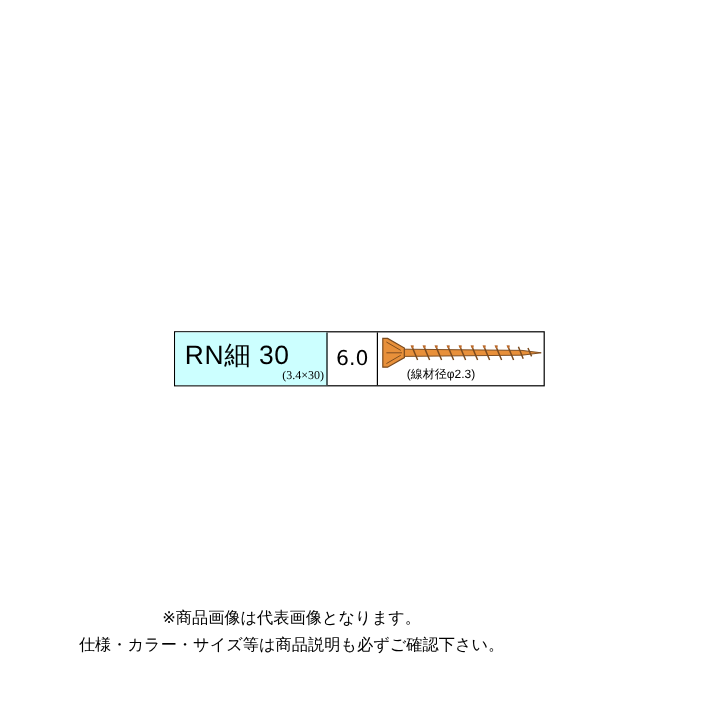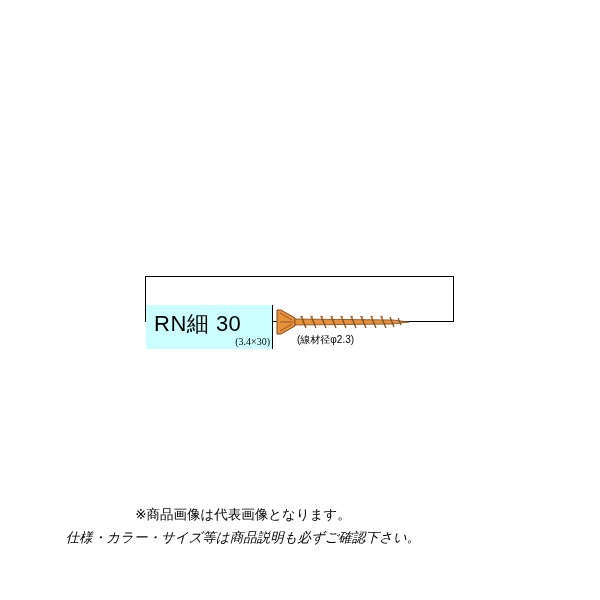--- a/index.html
+++ b/index.html
@@ -6,21 +6,21 @@
     body {
       width: 600px; height: 600px; background: #ffffff; position: relative; overflow: hidden;
       font-family: "DejaVu Sans", "Liberation Sans", sans-serif;
       color: #000;
     }
     .spec-table {
       position: absolute; left: 145px; top: 276px; width: 309px; height: 46px;
       border: 1px solid #000; box-sizing: border-box; display: flex;
       background: #fff;
     }
-    .cell { box-sizing: border-box; height: 100%; position: relative; margin-top: 28px; }
+    .cell { box-sizing: border-box; height: 100%; position: relative; }
     .cell-name { width: 127px; background: #ccffff; border-right: 1px solid #000; }
     .cell-value { width: 42px; border-right: 1px solid #000; display: flex; align-items: center; justify-content: center; font-size: 17px; }
     .cell-image { flex: 1; }
     .name-main {
       position: absolute; left: 8px; top: 4px; font-size: 22px; letter-spacing: 0.5px;
       font-family: "Liberation Sans", sans-serif;
     }
     .name-sub {
       position: absolute; right: 2px; bottom: 2px; font-size: 10px;
       font-family: Liberation Serif, serif;
@@ -28,29 +28,32 @@
     .screw-svg { position: absolute; left: 2px; top: 3px; }
     .wire-label {
       position: absolute; left: 24px; bottom: 2px; font-size: 10px;
       font-family: Liberation Sans, sans-serif;
     }
     .notice {
       position: absolute; left: 0; width: 486px; text-align: center; font-size: 13.5px;
       font-family: "DejaVu Sans", sans-serif;
     }
     .notice-1 { top: 506px; }
-    .notice-2 { top: 529px; font-style: italic; }
+    .notice-2 { top: 529px; }
   </style>
 </head>
 <body>
 
 <div class="spec-table">
   <div class="cell cell-name">
     <span class="name-main">RN細 30</span>
     <span class="name-sub">(3.4×30)</span>
+  </div>
+  <div class="cell cell-value">
+    <span>6.0</span>
   </div>
   <div class="cell cell-image">
     <svg class="screw-svg" width="136" height="30" viewBox="0 0 136 30">
 
       <polygon points="2,2 6,2 20,10 20,18 6,26 2,26" fill="#e8903a" stroke="#7a4a1e" stroke-width="1"></polygon>
       <line x1="5" y1="5" x2="17" y2="12" stroke="#7a4a1e" stroke-width="0.8"></line>
       <line x1="5" y1="23" x2="17" y2="16" stroke="#7a4a1e" stroke-width="0.8"></line>
       <line x1="5" y1="14" x2="18" y2="14" stroke="#7a4a1e" stroke-width="0.8"></line>
 
       <polygon points="20,11 118,12 134,14 118,16 20,17" fill="#e8903a" stroke="#7a4a1e" stroke-width="0.8"></polygon>

